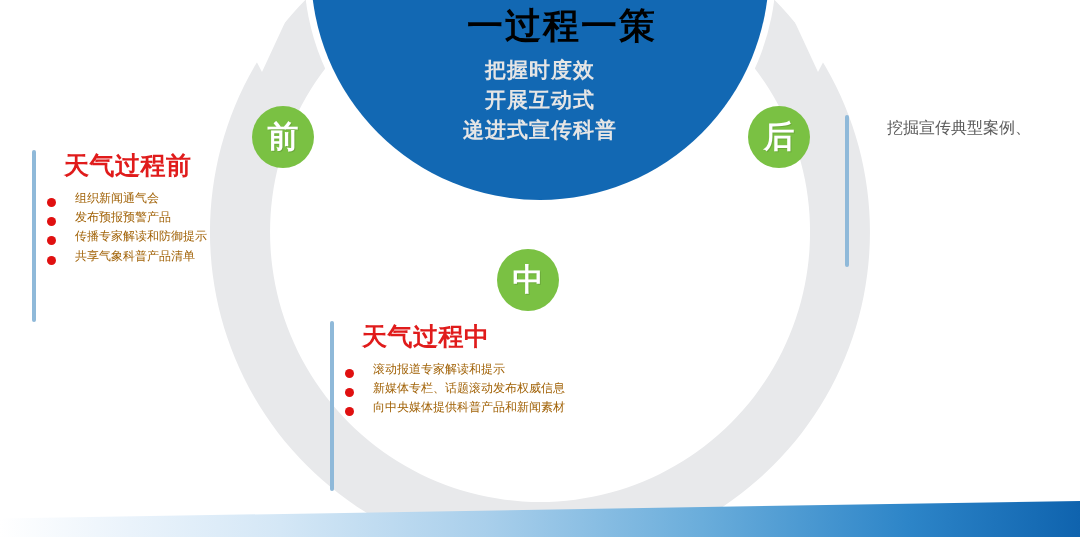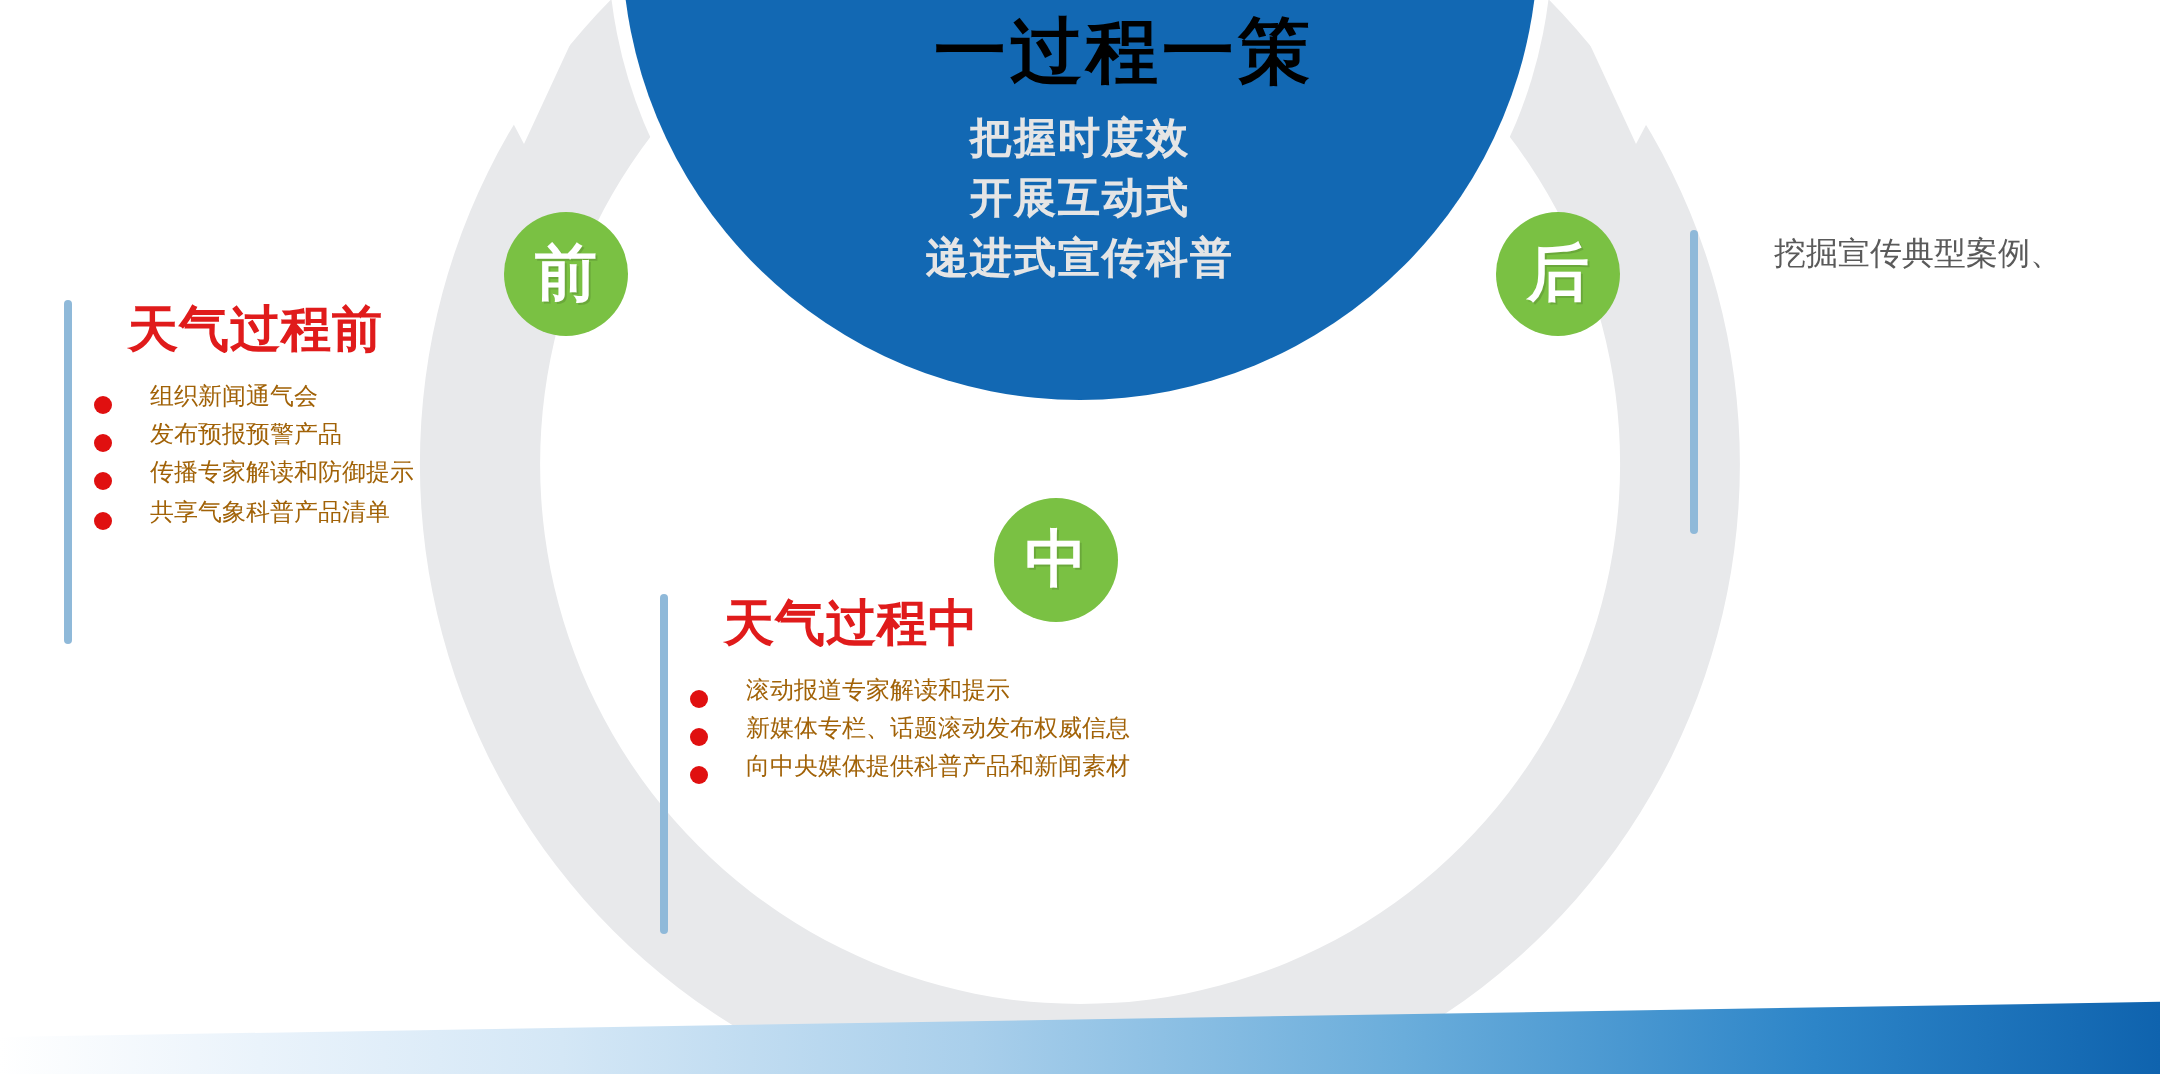--- a/index.html
+++ b/index.html
@@ -131,21 +131,21 @@
     color:#5a5a5a;
     font-size:16px;
     line-height:1.62;
     margin-left:20px;
   }
   .plain div{white-space:nowrap;}
 
   
   #block-before{left:32px;top:126px;margin-top:24px;}
   #block-before .vbar{height:172px;}
-  #block-during{left:330px;top:297px;}
+  #block-during{left:330px;top:321px;}
   #block-during .vbar{height:170px;}
   #block-after{left:845px;top:115px;}
   #block-after .vbar{height:152px;}
 
   
   #bottom-band{
     position:absolute;
     left:0;
     bottom:0;
     width:1080px;

